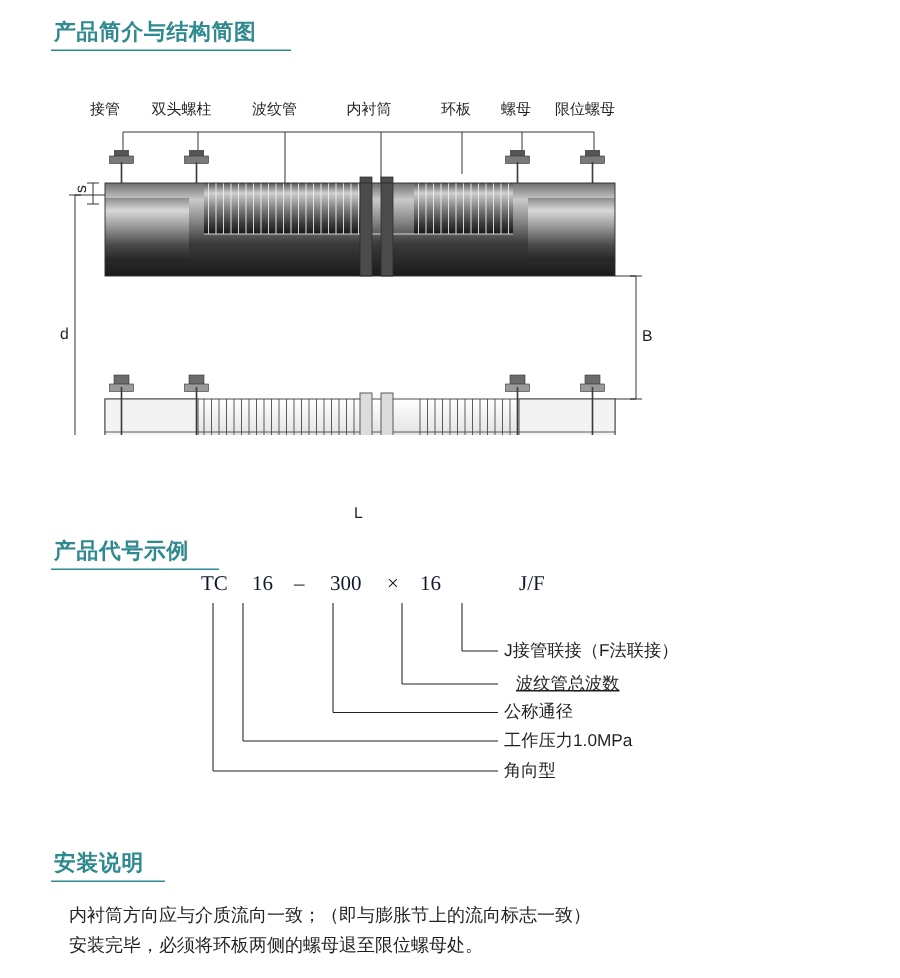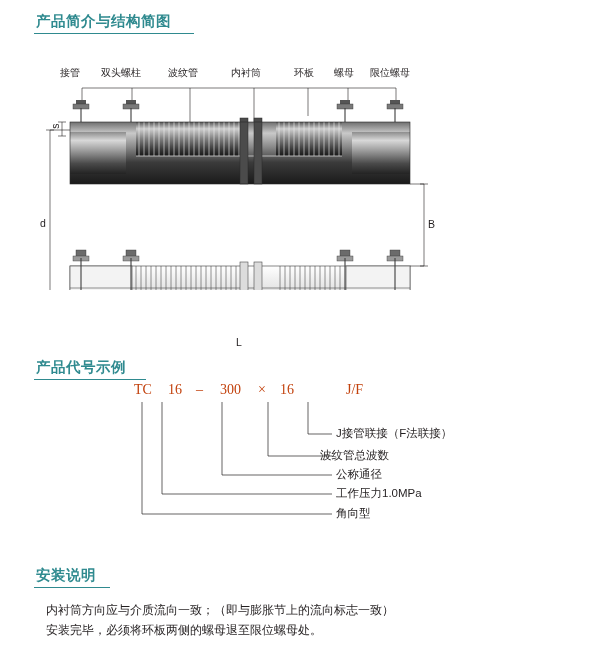--- a/index.html
+++ b/index.html
@@ -70,21 +70,21 @@
     position: absolute;
     left: 36px;
     top: 384px;
     width: 520px;
     height: 160px;
   }
   .code-token {
     position: absolute;
     font-family: "Liberation Serif", serif;
     font-size: 14px;
-    color: #c2410c;
+    color: #0f172a;
     white-space: nowrap;
   }
   .code-desc {
     position: absolute;
     font-size: 11.5px;
     color: #231f20;
     white-space: nowrap;
   }
 
   
@@ -358,21 +358,21 @@
     <div class="code-token" style="left:98px;  top:-2px;">TC</div>
     <div class="code-token" style="left:132px; top:-2px;">16</div>
     <div class="code-token" style="left:160px; top:-2px;">–</div>
     <div class="code-token" style="left:184px; top:-2px;">300</div>
     <div class="code-token" style="left:222px; top:-2px;">×</div>
     <div class="code-token" style="left:244px; top:-2px;">16</div>
     <div class="code-token" style="left:278px; top:-2px;margin-left:32px;">J/F</div>
 
     
     <div class="code-desc" style="left:300px; top:42px;">J接管联接（F法联接）</div>
-    <div class="code-desc" style="left:284px; top:64px;">波纹管总波数</div>
+    <div class="code-desc" style="left:308px; top:64px;text-decoration:underline;">波纹管总波数</div>
     <div class="code-desc" style="left:300px; top:83px;">公称通径</div>
     <div class="code-desc" style="left:300px; top:102px;">工作压力1.0MPa</div>
     <div class="code-desc" style="left:300px; top:122px;">角向型</div>
   </div>
 
   <div class="section-title" id="title3">安装说明</div>
   <div class="section-underline" id="ul3"></div>
 
   <div class="note-line" id="note0">内衬筒方向应与介质流向一致；（即与膨胀节上的流向标志一致）</div>
   <div class="note-line" id="note1">安装完毕，必须将环板两侧的螺母退至限位螺母处。</div>

